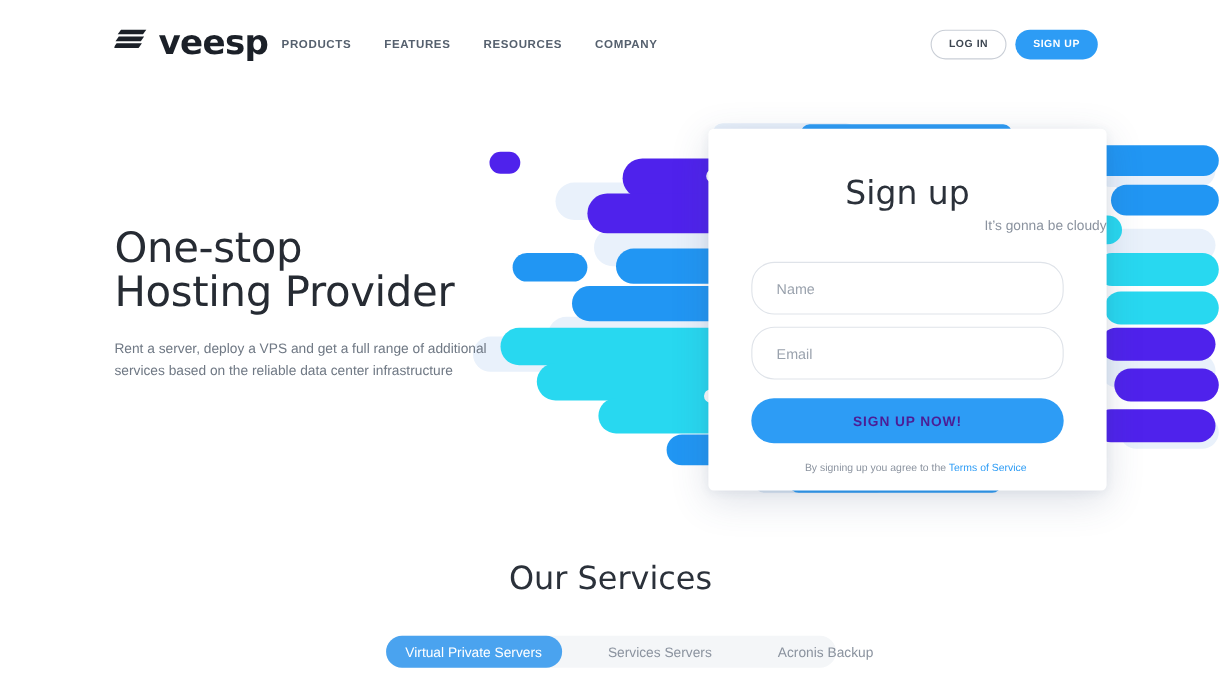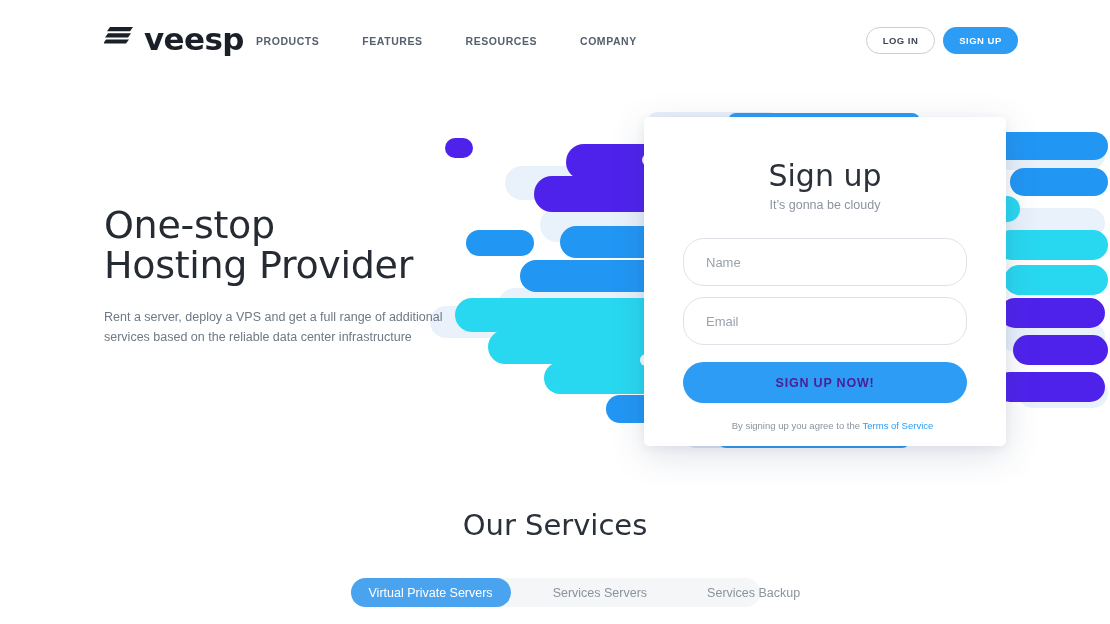--- a/index.html
+++ b/index.html
@@ -20,27 +20,27 @@
   }
   .logo-wrap {
     position: absolute; left: 104px; top: 24px;
     display: flex; align-items: flex-start; gap: 10px; cursor: pointer;
   }
   .logo-mark { width: 30px; height: 22px; display: block; }
   .logo-text {
     font-size: 31px; font-weight: bold; color: #1b2028;
     letter-spacing: -0.6px; line-height: 1; font-family: "DejaVu Sans", sans-serif;
   }
-  .nav { position: absolute; left: 256px; top: 33px; display: flex; gap: 43px; }
+  .nav { position: absolute; left: 256px; top: 33px; display: flex; gap: 30px; }
   .nav-link {
     font-size: 10.5px; font-weight: bold; letter-spacing: 0.55px;
     color: #55606e; text-transform: uppercase; cursor: pointer;
     white-space: nowrap; line-height: 16px;
   }
-  .auth { position: absolute; right: 92px; top: 27px; display: flex; gap: 8px; align-items: center; }
+  .auth { position: absolute; right: 112px; top: 27px; display: flex; gap: 8px; align-items: center; }
   .btn-login {
     width: 69px; height: 27px; border-radius: 14px; border: 1px solid #c9ced6;
     background: #fff; color: #3d4651; font-size: 9.5px; font-weight: bold;
     letter-spacing: 0.5px; text-transform: uppercase; cursor: pointer;
     display: flex; align-items: center; justify-content: center;
     font-family: "Liberation Sans", sans-serif;
   }
   .btn-signup {
     width: 75px; height: 27px; border-radius: 14px; border: none;
     background: #2d9cf5; color: #fff; font-size: 9.5px; font-weight: bold;
@@ -68,21 +68,21 @@
   .card {
     position: absolute; left: 644px; top: 117px; width: 362px; height: 329px;
     background: #ffffff; border-radius: 5px; z-index: 40;
     box-shadow: 0 9px 34px rgba(60,80,120,0.17), 0 2px 9px rgba(60,80,120,0.07);
   }
   .card-title {
     margin-top: 42px; text-align: center; font-size: 30px; color: #2b313a;
     font-weight: normal; line-height: 34px; font-family: "DejaVu Sans", sans-serif;
   }
   .card-sub {
-    margin-top: 5px; text-align: center; font-size: 12.5px; color: #8b939f;
+    margin-top: 5px; text-align: right; font-size: 12.5px; color: #8b939f;
     font-family: "Liberation Sans", sans-serif;
   }
   .field {
     display: block; width: 284px; height: 48px; margin: 0 auto 11px auto;
     border: 1px solid #dfe3e9; border-radius: 21px; padding: 0 22px;
     font-size: 13px; color: #4a525e; background: #fff; outline: none;
     font-family: "Liberation Sans", sans-serif;
   }
   .field::placeholder { color: #9aa2ad; }
   .field:first-of-type { margin-top: 26px; }
@@ -230,17 +230,17 @@
     <div class="terms">
       <span>By signing up you agree to the </span><a>Terms of Service</a>
     </div>
   </div>
 
   <div class="services">
     <div class="services-title">Our Services</div>
     <div class="tabs">
       <div class="tab active">Virtual Private Servers</div>
       <div class="tab">Services Servers</div>
-      <div class="tab">Services Backup</div>
+      <div class="tab">Acronis Backup</div>
     </div>
   </div>
 
 </div>
 
 </body></html>

